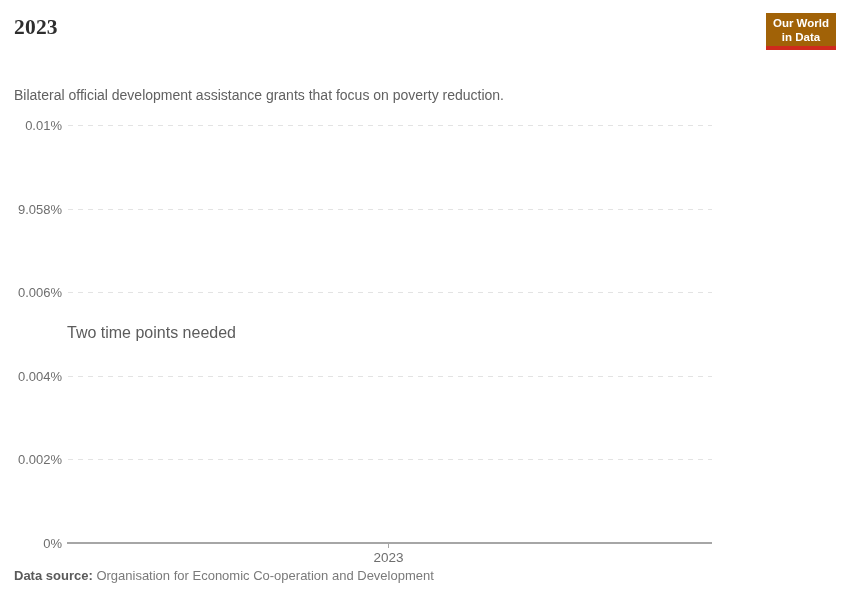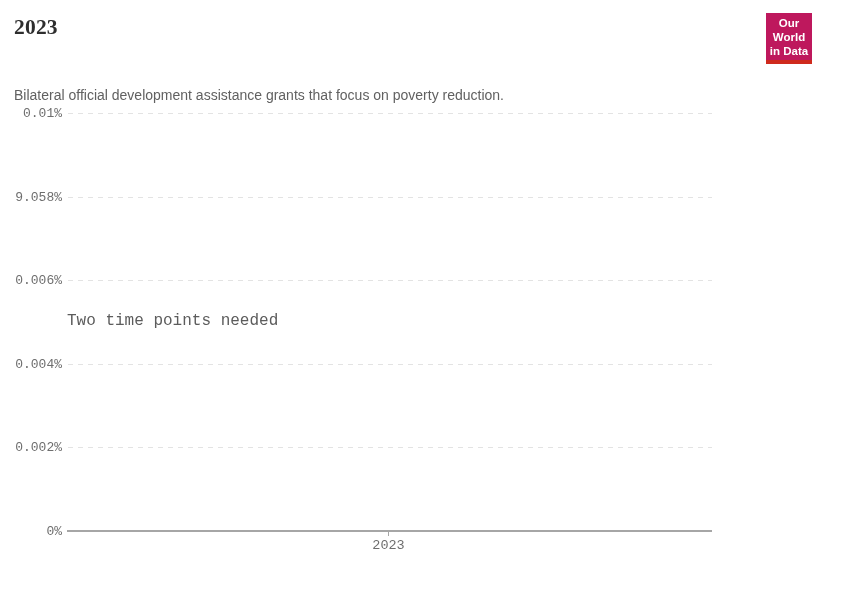--- a/index.html
+++ b/index.html
@@ -31,35 +31,35 @@
   .subtitle {
     position: absolute;
     left: 14px; top: 86px;
     font-size: 14px;
     line-height: 18px;
     color: #616161;
   }
   .logo {
     position: absolute;
     left: 766px; top: 13px;
-    width: 46px;
-    background: #be185d;
+    width: 70px;
+    background: #a16207;
     border-bottom: 4px solid #cf2a1d;
     color: #ffffff;
     text-align: center;
     font-weight: 700;
     font-size: 11.5px;
     line-height: 14px;
     padding: 3px 2px 2px 2px;
     cursor: pointer;
   }
   .logo span { display: block; }
 
   
-  .plot { position: absolute; left: 0; top: 0; width: 850px; height: 504px; font-family: Liberation Mono, monospace; }
+  .plot { position: absolute; left: 0; top: 12px; width: 850px; height: 504px; }
   .grid-row { position: absolute; left: 0; width: 712px; height: 0; }
   .r0 { top: 113px; }
   .r1 { top: 197px; }
   .r2 { top: 280px; }
   .r3 { top: 364px; }
   .r4 { top: 447px; }
   .r5 { top: 531px; }
   .ytick {
     position: absolute;
     left: 0; width: 62px;
@@ -159,15 +159,19 @@
       <div class="axisline"></div>
     </div>
 
     <div class="xtickmark"></div>
     <div class="xlabel">2023</div>
 
     <div class="empty-msg">Two time points needed</div>
   </div>
 
   <div class="footer">
+    <div>
+      <span class="ds-label">Data source:</span>
+      <span class="ds-value">Organisation for Economic Co-operation and Development</span>
+    </div>
   </div>
 
 </div>
 
 </body></html>

